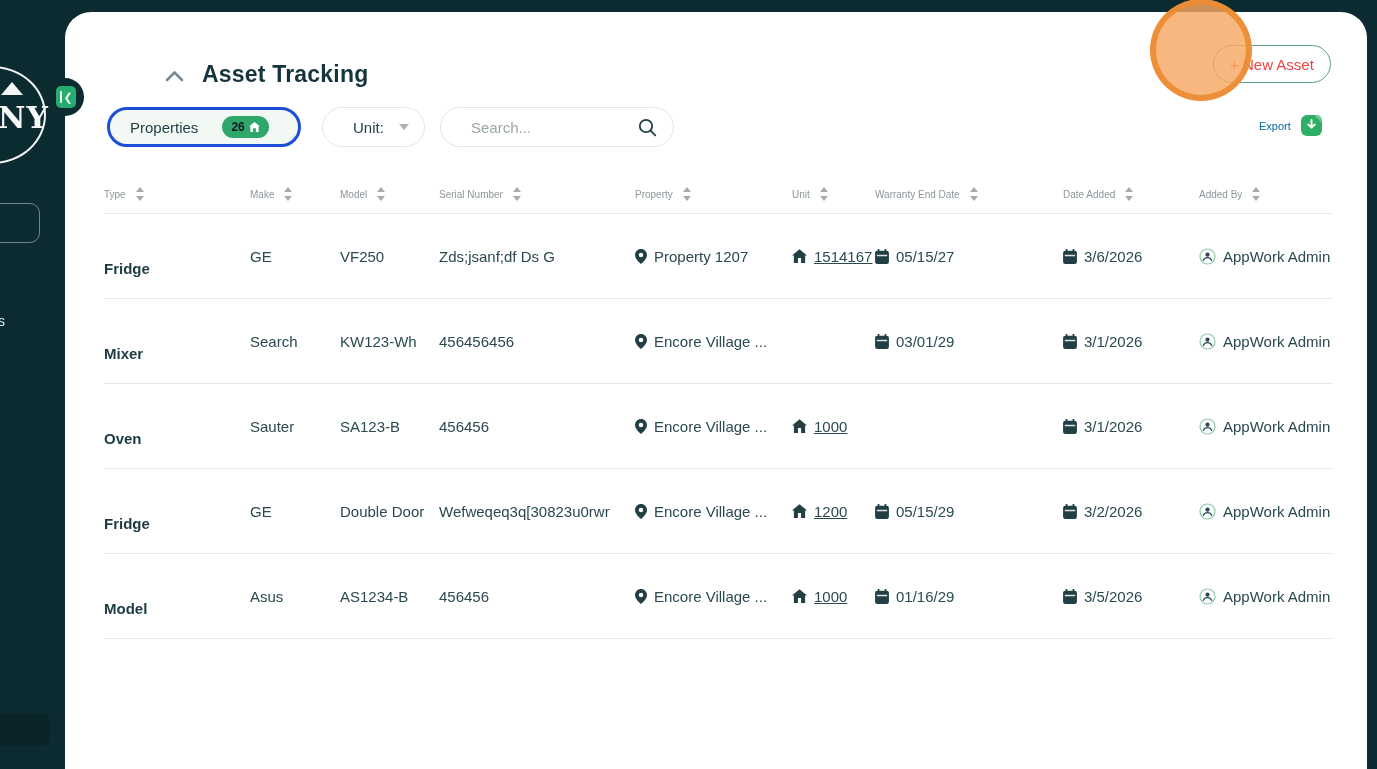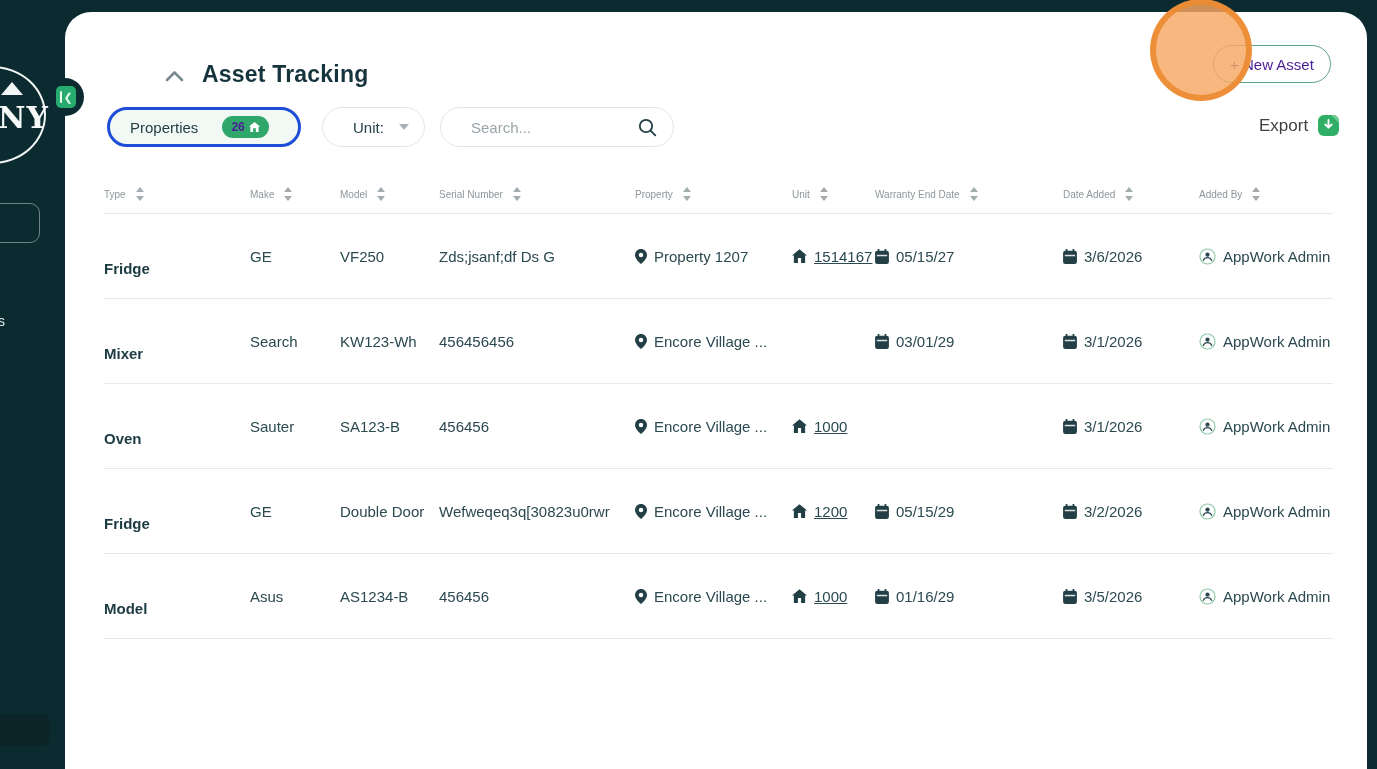--- a/index.html
+++ b/index.html
@@ -34,40 +34,40 @@
   
   .panel { position:absolute; left:65px; top:12px; width:1302px; height:757px;
     background:#ffffff; border-radius:26px 26px 0 0; z-index:1; }
 
   .title-chevron { position:absolute; left:100px; top:56px; }
   .page-title { position:absolute; left:137px; top:49px; font-size:23px; font-weight:bold; color:#16343d; letter-spacing:0.2px;text-align:center; }
 
   
   .pill { position:absolute; top:95px; height:40px; border-radius:20px; display:flex; align-items:center; font-size:15px; color:#223f46; }
   .pill-properties { left:42px; width:194px; background:#f2f9f4; border:3px solid #1d4ed8; padding:0 13px 0 20px; gap:24px; cursor:pointer; }
-  .badge { display:inline-flex; align-items:center; gap:4px; background:#2fa76a; color:#4c1d95;
+  .badge { display:inline-flex; align-items:center; gap:4px; background:#2fa76a; color:#0f172a;
     border-radius:12px; padding:4px 9px; font-size:12px; font-weight:bold; }
   .pill-unit { left:257px; width:103px; background:#fff; border:1px solid #e3e6e7; padding:0 15px 0 30px; justify-content:space-between; cursor:pointer; }
   .search-pill { position:absolute; left:375px; top:95px; width:234px; height:40px;
     border:1px solid #e3e6e7; border-radius:20px; background:#fff; }
   .search-pill input { position:absolute; left:30px; top:0; width:170px; height:38px; border:none; outline:none;
     font-size:15px; color:#14532d; font-family:"Liberation Sans", sans-serif; background:transparent; }
   .search-pill input::placeholder { color:#9aa5a9; }
   .search-icon { position:absolute; right:16px; top:10px; }
 
   
   .new-asset-btn { position:absolute; left:1148px; top:33px; width:118px; height:38px;
-    border:1px solid #5aa583; border-radius:19px; background:#fff; color:#4c1d95;
+    border:1px solid #5aa583; border-radius:19px; background:#fff; color:#ef4444;
     font-size:15px; display:flex; align-items:center; justify-content:center; cursor:pointer;
     font-family:"Liberation Sans", sans-serif; }
   .highlight-circle { position:absolute; left:1150px; top:-1px; width:102px; height:102px;
     border-radius:50%; background:rgba(246,167,97,0.82); border:6px solid rgba(236,140,51,0.92);
     z-index:6; pointer-events:none; }
   .export-wrap { position:absolute; left:1194px; top:103px; display:flex; align-items:center; gap:10px; cursor:pointer; }
-  .export-label { font-size:17px; color:#404040; }
+  .export-label { font-size:11px; color:#0369a1; }
 
   
   .table { position:absolute; left:39px; top:163px; width:1229px; }
   .tgrid { display:grid; grid-template-columns:146px 90px 99px 196px 157px 83px 188px 136px 134px; align-items:center; }
   .thead { height:39px; border-bottom:1px solid #e7eaea; }
   .th { display:flex; align-items:center; gap:10px; font-size:10px; color:#8d979b; cursor:pointer; white-space:nowrap; }
   .tr { height:85px; border-bottom:1px solid #e7eaea; cursor:pointer; }
   .td { display:flex; align-items:center; gap:7px; font-size:15px; color:#2b4950; white-space:nowrap; overflow:visible; }
   .td.type-cell { font-weight:bold; color:#1b3a42;margin-top:24px; }
   .td a.unit-link { color:#2b4950; text-decoration:underline; }

